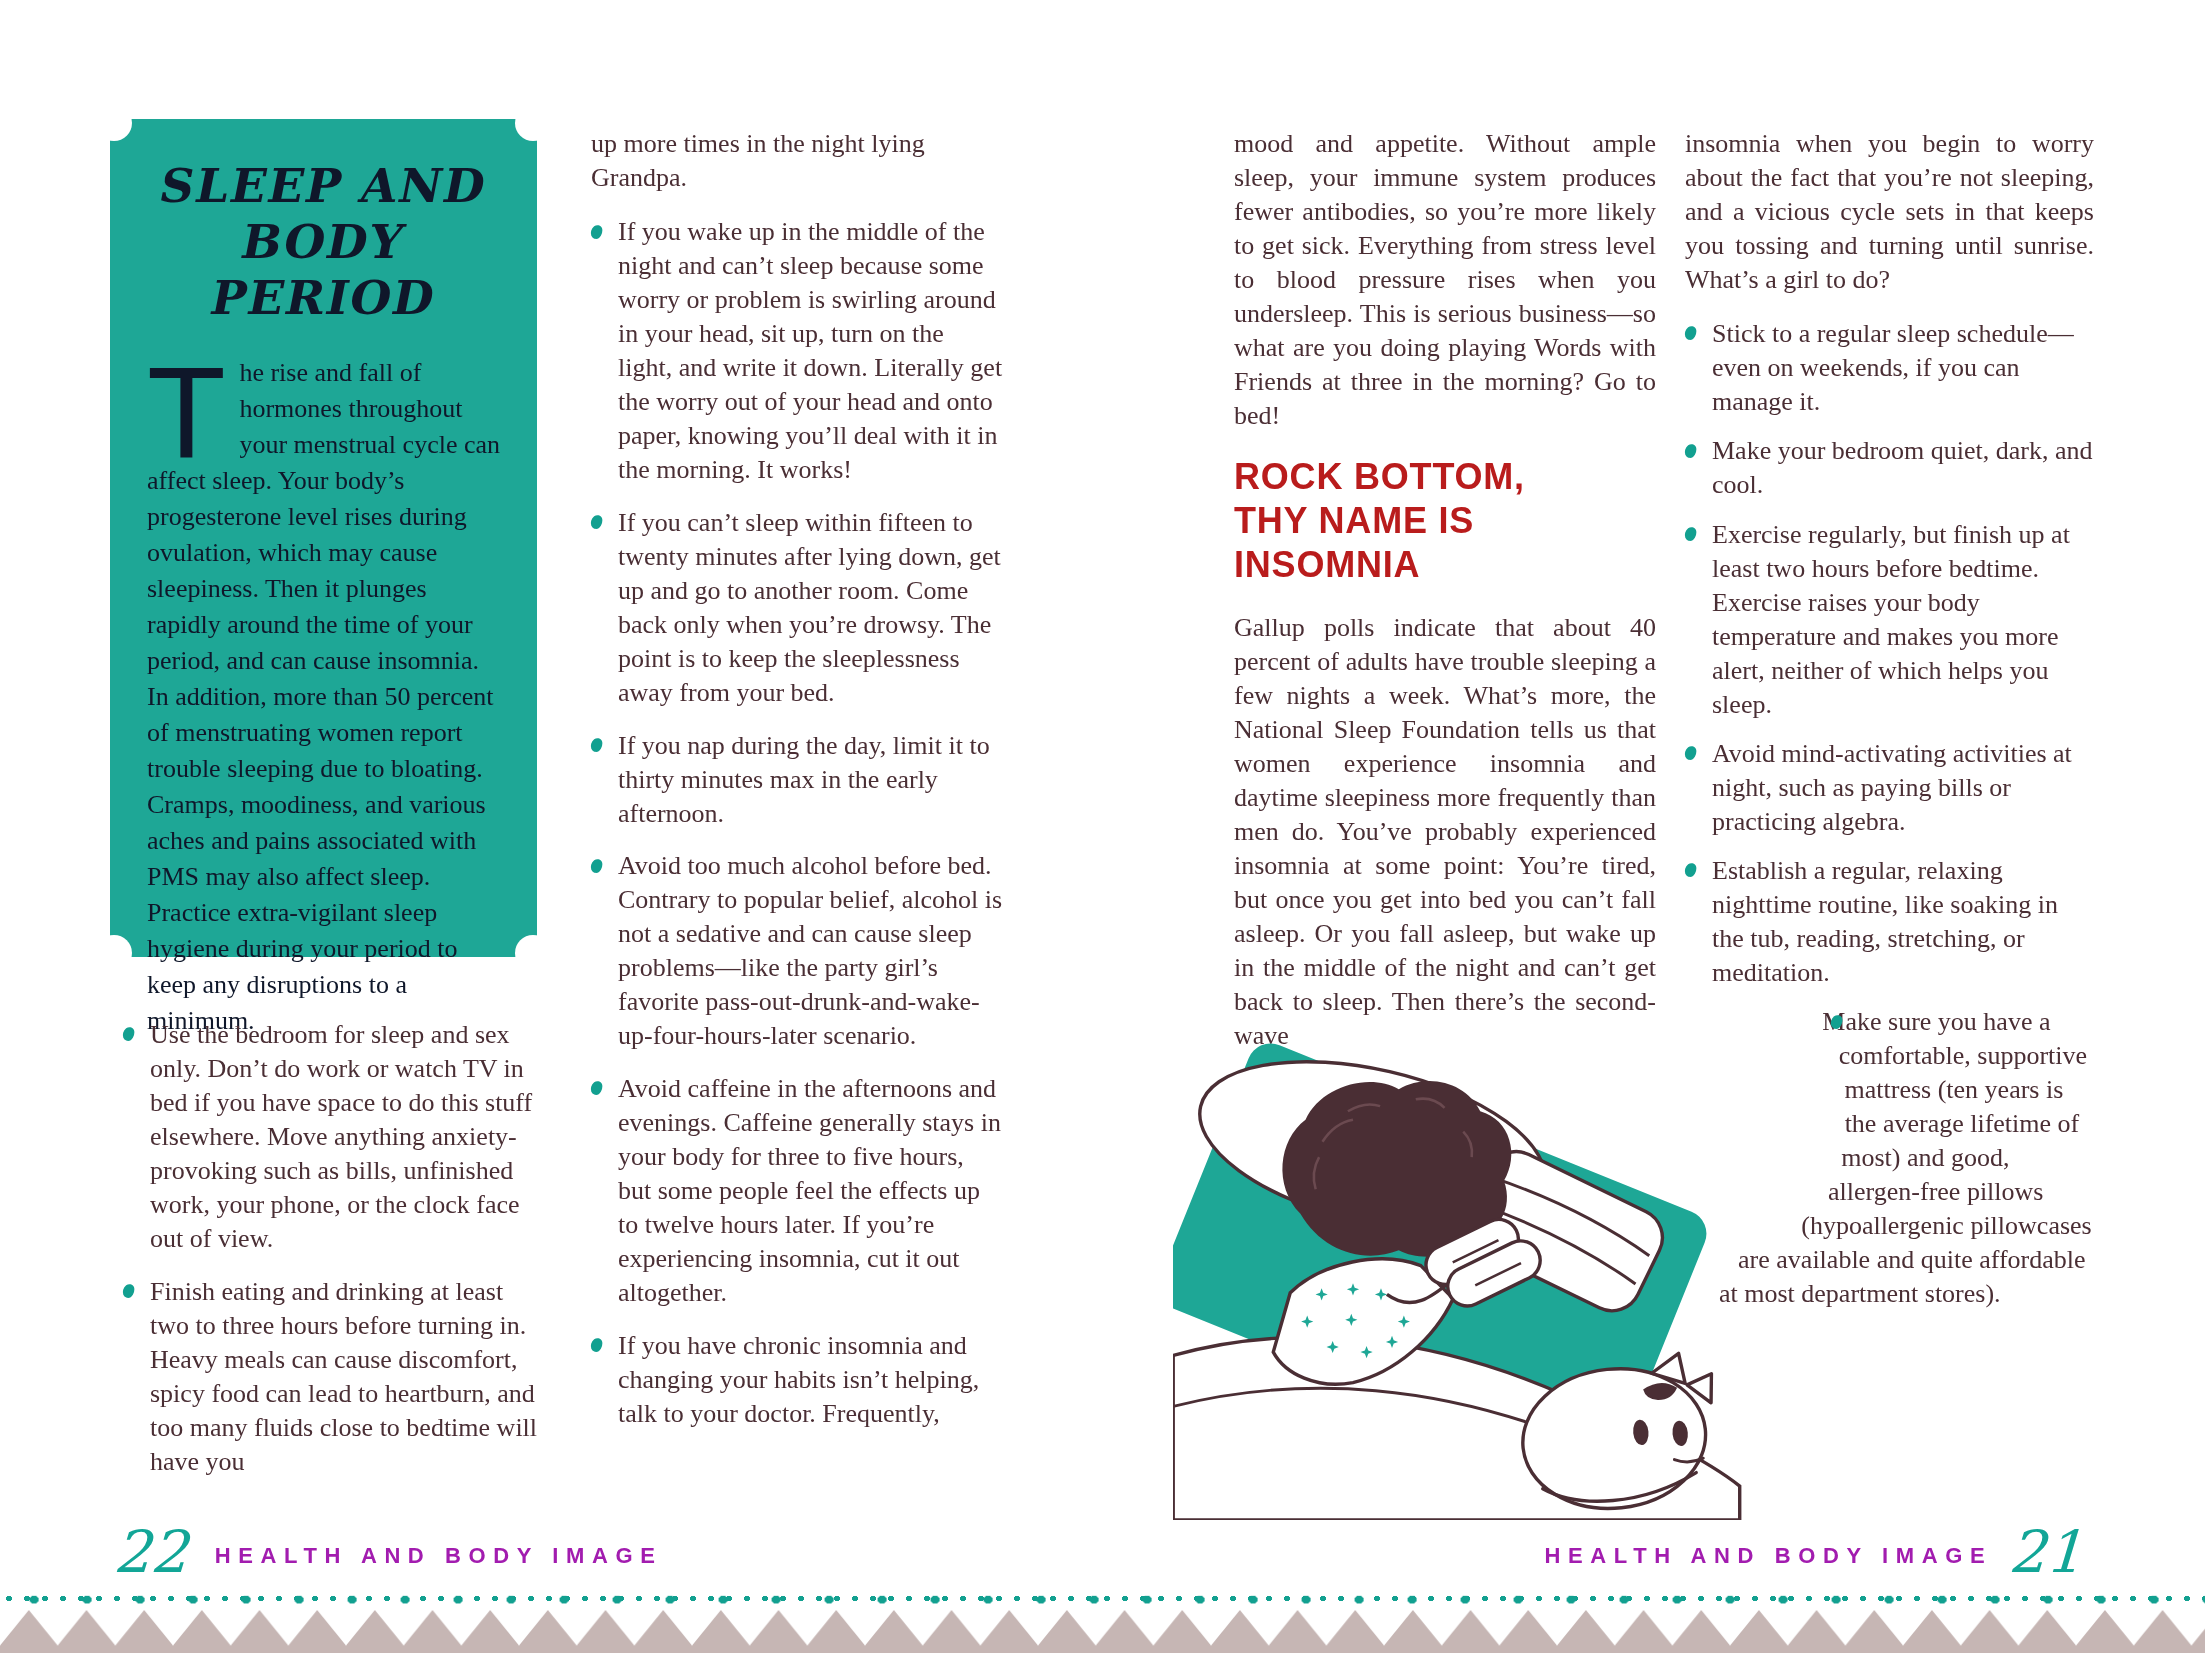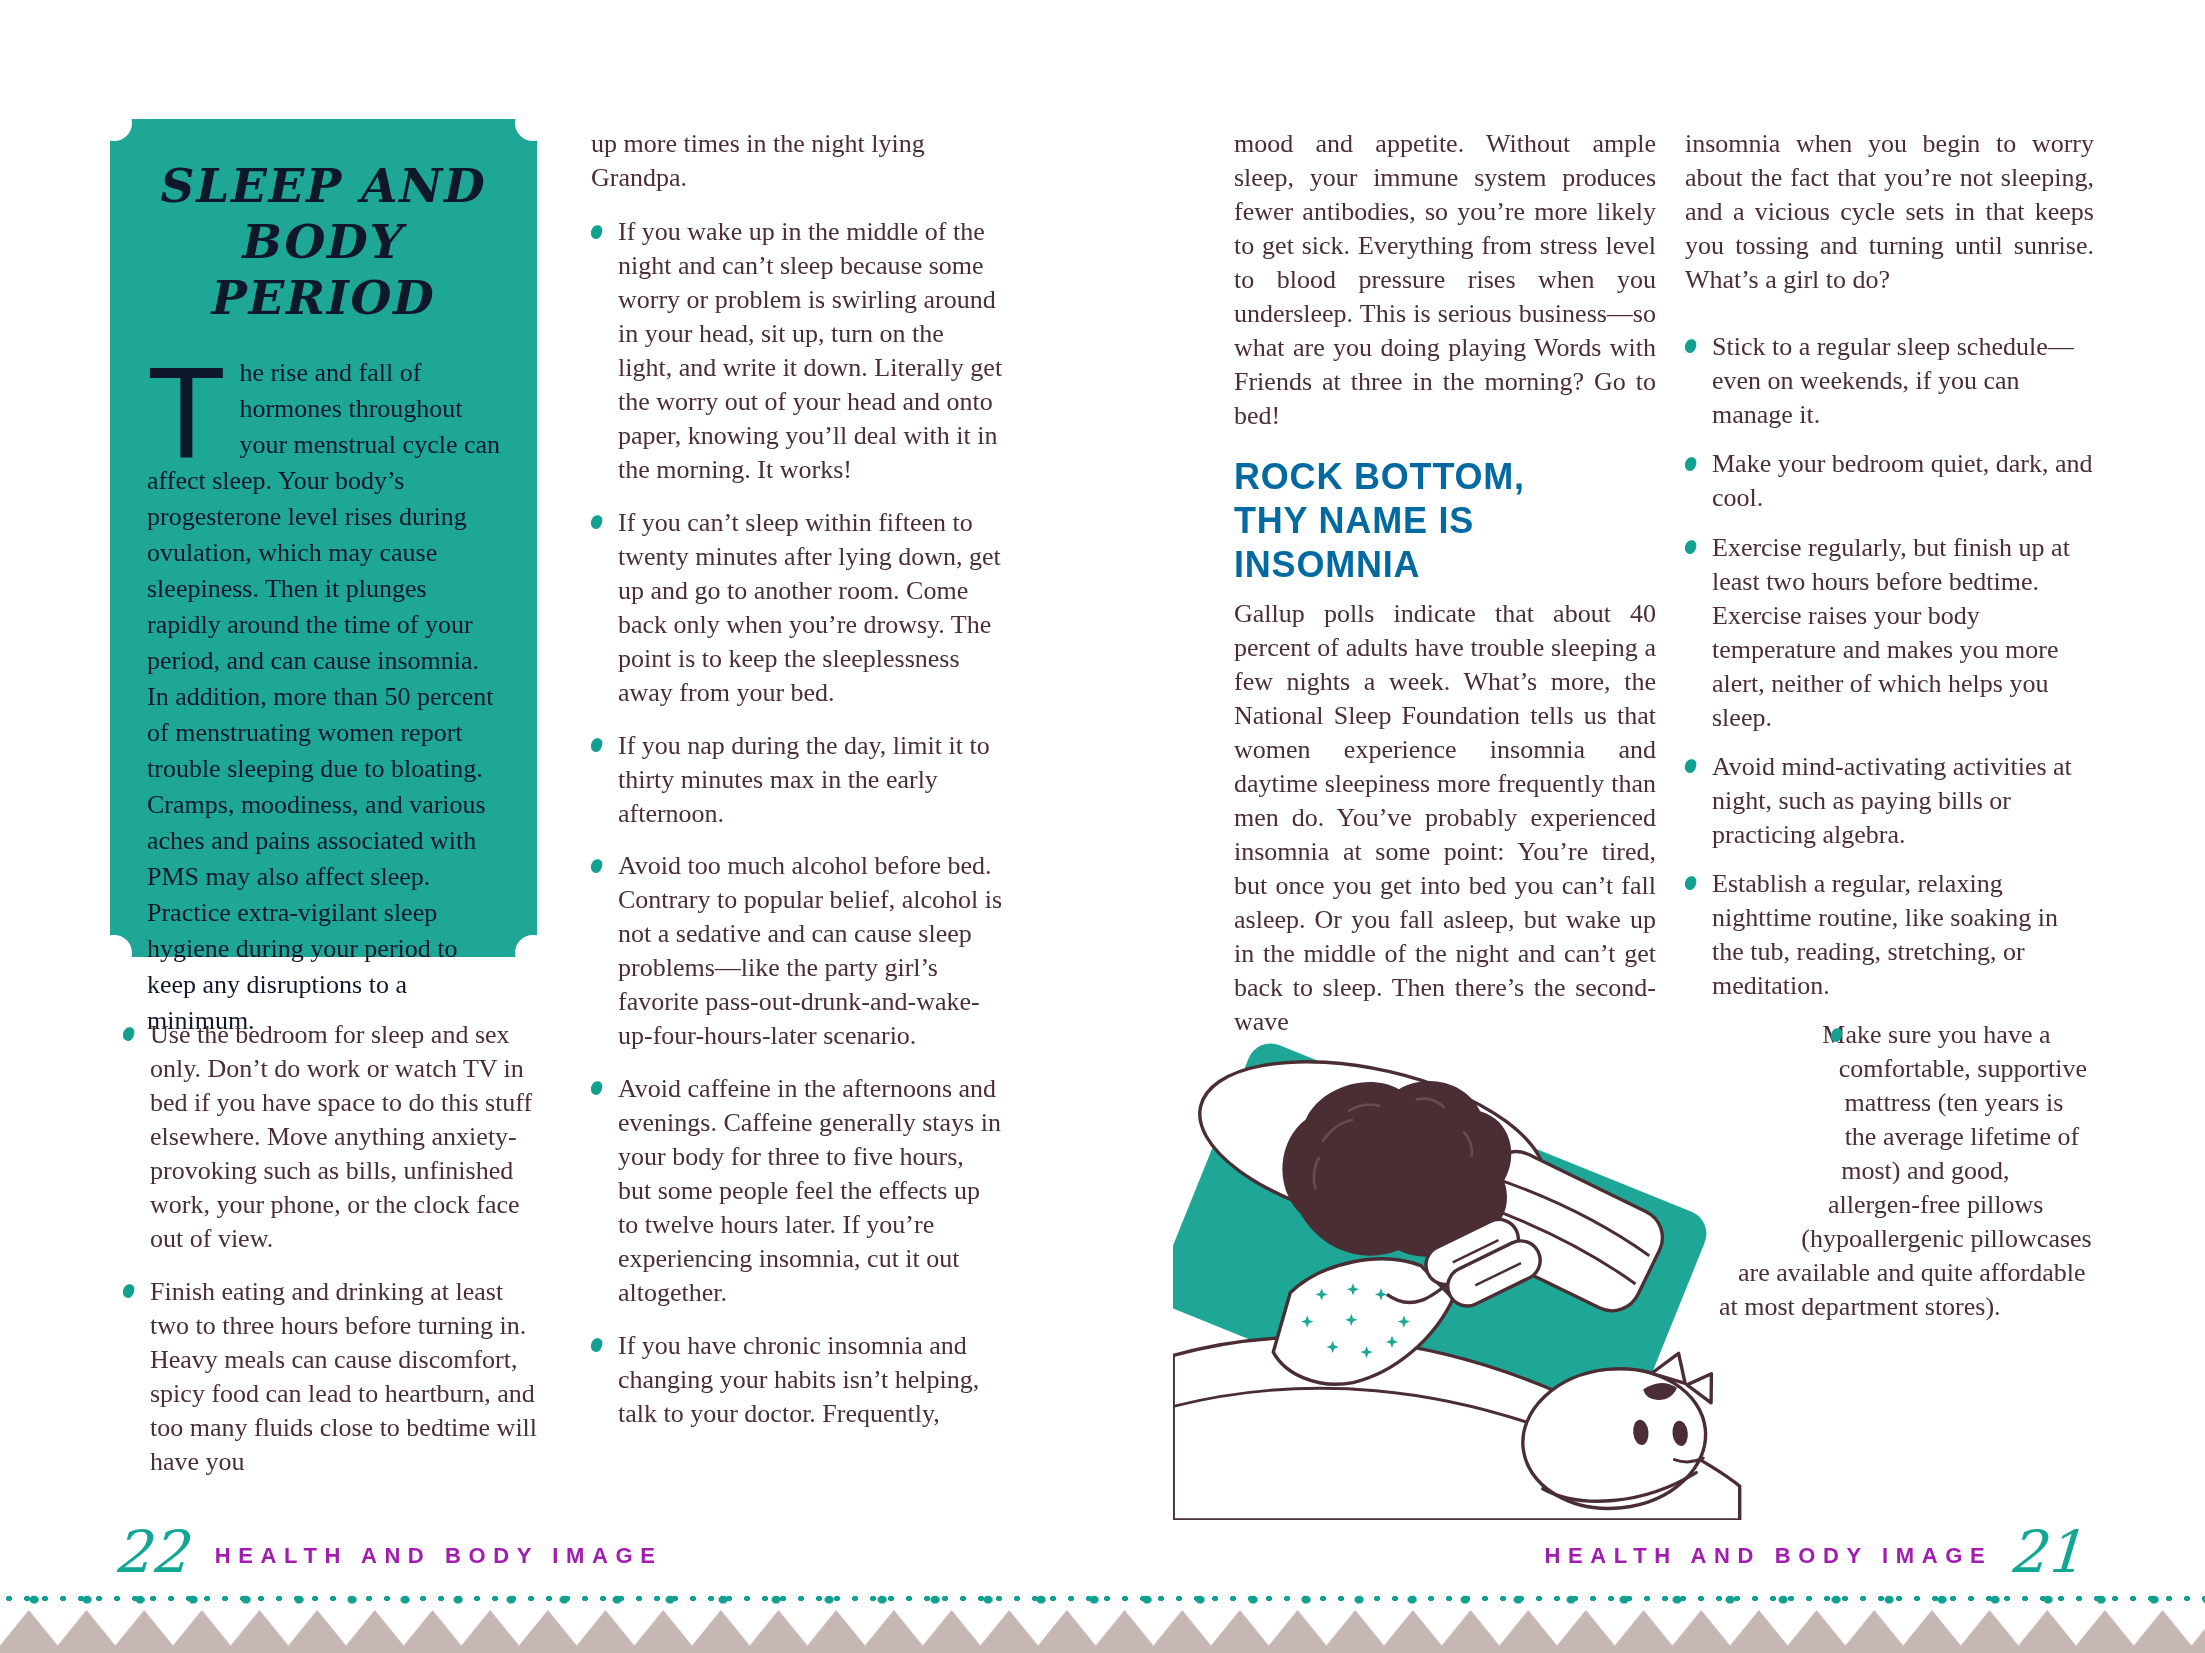--- a/index.html
+++ b/index.html
@@ -43,22 +43,22 @@
     border-radius:55% 45% 50% 50%;transform:rotate(16deg);
   }
   
   li.wrap-around{padding-left:34px;}
   li.wrap-around .bullet-dot{left:146px;}
   .wrap-spacer{
     float:left;width:153px;height:254px;
     shape-outside:ellipse(144px 136px at -12% 42%);
   }
   .section-heading{
-    font-family:"Liberation Sans",sans-serif;font-weight:700;color:#0369a1;
-    font-size:36px;line-height:44px;letter-spacing:0.8px;margin:22px 0 10px 0;
+    font-family:"Liberation Sans",sans-serif;font-weight:700;color:#b91c1c;
+    font-size:36px;line-height:44px;letter-spacing:0.8px;margin:22px 0 24px 0;
   }
   .para-gap{margin-top:0;}
   
   .footer{position:absolute;top:1523px;display:flex;align-items:center;gap:22px;}
   #footer-left{left:119px;}
   #footer-right{right:117px;}
   .page-number{
     font-family:"DejaVu Serif",serif;font-style:italic;color:#12a697;
     font-size:58px;line-height:58px;transform:skewX(-6deg);
   }
@@ -145,21 +145,21 @@
   <div class="col" id="col3">
     <p class="just">mood and appetite. Without ample sleep, your immune system produces fewer antibodies, so you’re more likely to get sick. Everything from stress level to blood pressure rises when you undersleep. This is serious business—so what are you doing playing Words with Friends at three in the morning? Go to bed!</p>
     <div class="section-heading">
       <div>ROCK BOTTOM,</div>
       <div>THY NAME IS INSOMNIA</div>
     </div>
     <p class="just para-gap">Gallup polls indicate that about 40 percent of adults have trouble sleeping a few nights a week. What’s more, the National Sleep Foundation tells us that women experience insomnia and daytime sleepiness more frequently than men do. You’ve probably experienced insomnia at some point: You’re tired, but once you get into bed you can’t fall asleep. Or you fall asleep, but wake up in the middle of the night and can’t get back to sleep. Then there’s the second-wave</p>
   </div>
 
   <div class="col" id="col4">
-    <p class="just" style="margin-bottom:33px;">insomnia when you begin to worry about the fact that you’re not sleeping, and a vicious cycle sets in that keeps you tossing and turning until sunrise. What’s a girl to do?</p>
+    <p class="just" style="margin-bottom:20px;">insomnia when you begin to worry about the fact that you’re not sleeping, and a vicious cycle sets in that keeps you tossing and turning until sunrise. What’s a girl to do?</p>
     <ul>
       <li>
         <span class="bullet-dot"></span>
         <span>Stick to a regular sleep schedule—even on weekends, if you can manage it.</span>
       </li>
       <li>
         <span class="bullet-dot"></span>
         <span>Make your bedroom quiet, dark, and cool.</span>
       </li>
       <li>

